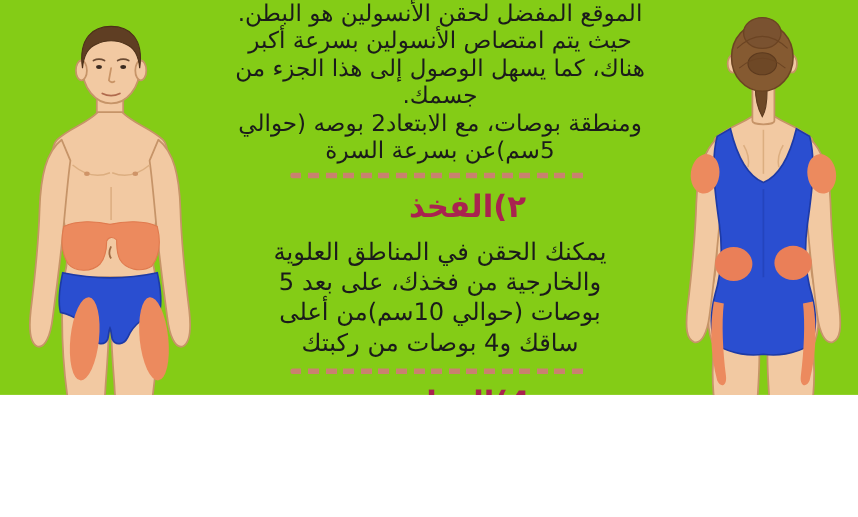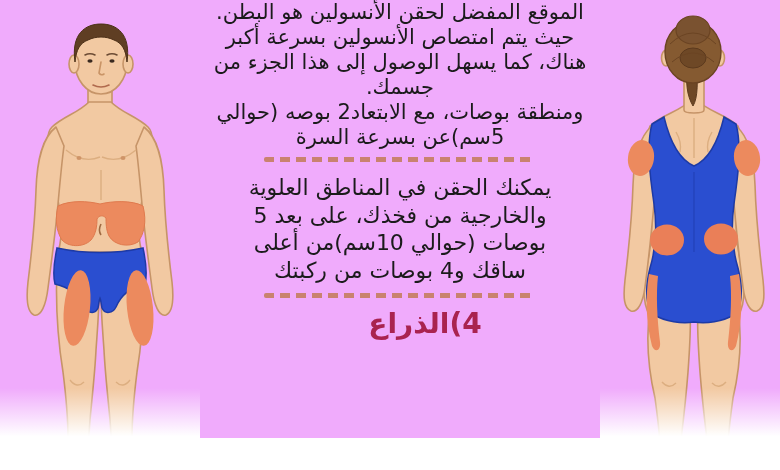--- a/index.html
+++ b/index.html
@@ -1,16 +1,16 @@
 <!DOCTYPE html>
 <html lang="ar"><head>
 <meta charset="utf-8">
 <style>
   html,body{margin:0;padding:0;background:#fff;}
-  .canvas{position:relative;width:780px;height:438px;background:#f0abfc;overflow:hidden;font-family:"DejaVu Sans",sans-serif;}
+  .canvas{position:relative;width:780px;height:359px;background:#84cc16;overflow:hidden;font-family:"DejaVu Sans",sans-serif;}
   .figure{position:absolute;top:0;height:470px;}
   .figure svg{display:block;}
   .fig-left{left:0;width:200px;}
   .fig-right{left:600px;width:180px;}
   .text-col{position:absolute;left:190px;top:0;width:420px;height:470px;direction:rtl;text-align:center;color:#1b1b1b;}
   .intro .line{font-size:21px;line-height:25px;white-space:nowrap;font-weight:500;}
   .section .line{font-size:22px;line-height:27.5px;white-space:nowrap;font-weight:500;}
   .section-heading{color:#a92350;font-size:28px;font-weight:bold;line-height:32px;margin:10px 0 5px;transform:translateX(25px);}
   .divider{width:272px;height:5px;margin:7px auto 0;border-radius:2px;
     background:repeating-linear-gradient(90deg,#c9826f 0 10px,rgba(0,0,0,0) 10px 16px);}
@@ -89,20 +89,21 @@
       <div class="line">الموقع المفضل لحقن الأنسولين هو البطن.</div>
       <div class="line">حيث يتم امتصاص الأنسولين بسرعة أكبر</div>
       <div class="line">هناك، كما يسهل الوصول إلى هذا الجزء من</div>
       <div class="line">جسمك.</div>
       <div class="line">ومنطقة بوصات، مع الابتعاد2 بوصه (حوالي</div>
       <div class="line">5سم)عن بسرعة السرة</div>
     </div>
 
     <div class="divider"></div>
 
+    <div class="section-heading">٢)الفخذ</div>
     <div class="section thigh-body">
       <div class="line">يمكنك الحقن في المناطق العلوية</div>
       <div class="line">والخارجية من فخذك، على بعد 5</div>
       <div class="line">بوصات (حوالي 10سم)من أعلى</div>
       <div class="line">ساقك و4 بوصات من ركبتك</div>
     </div>
 
     <div class="divider second"></div>
 
     <div class="section-heading">4)الذراع</div>

